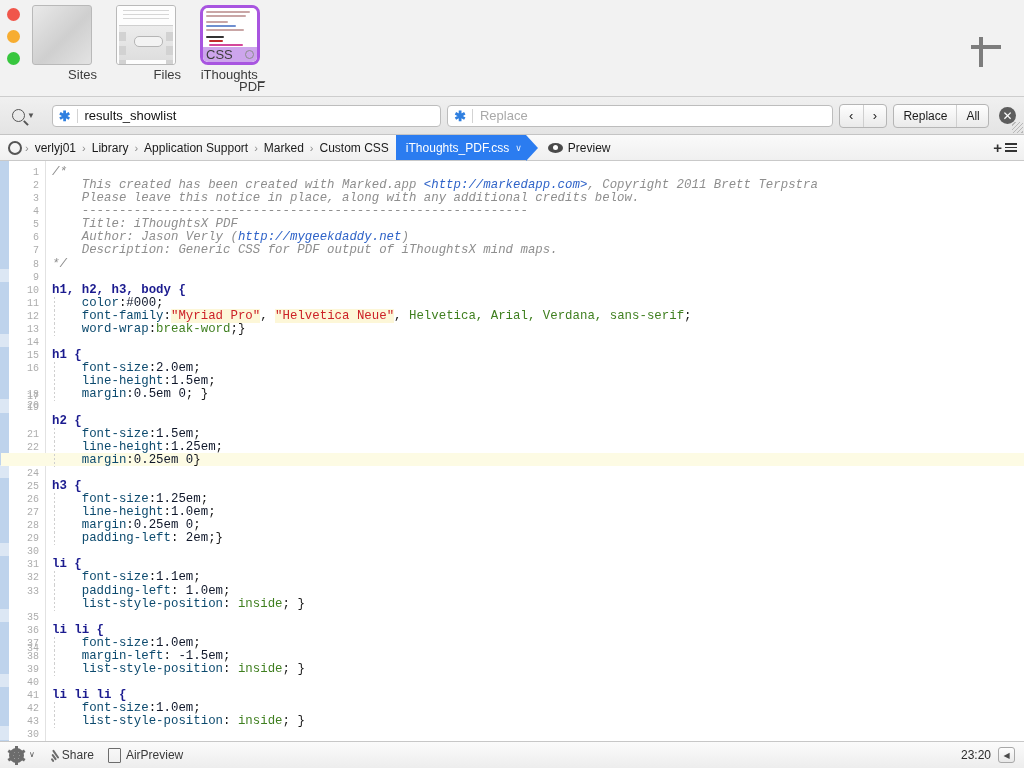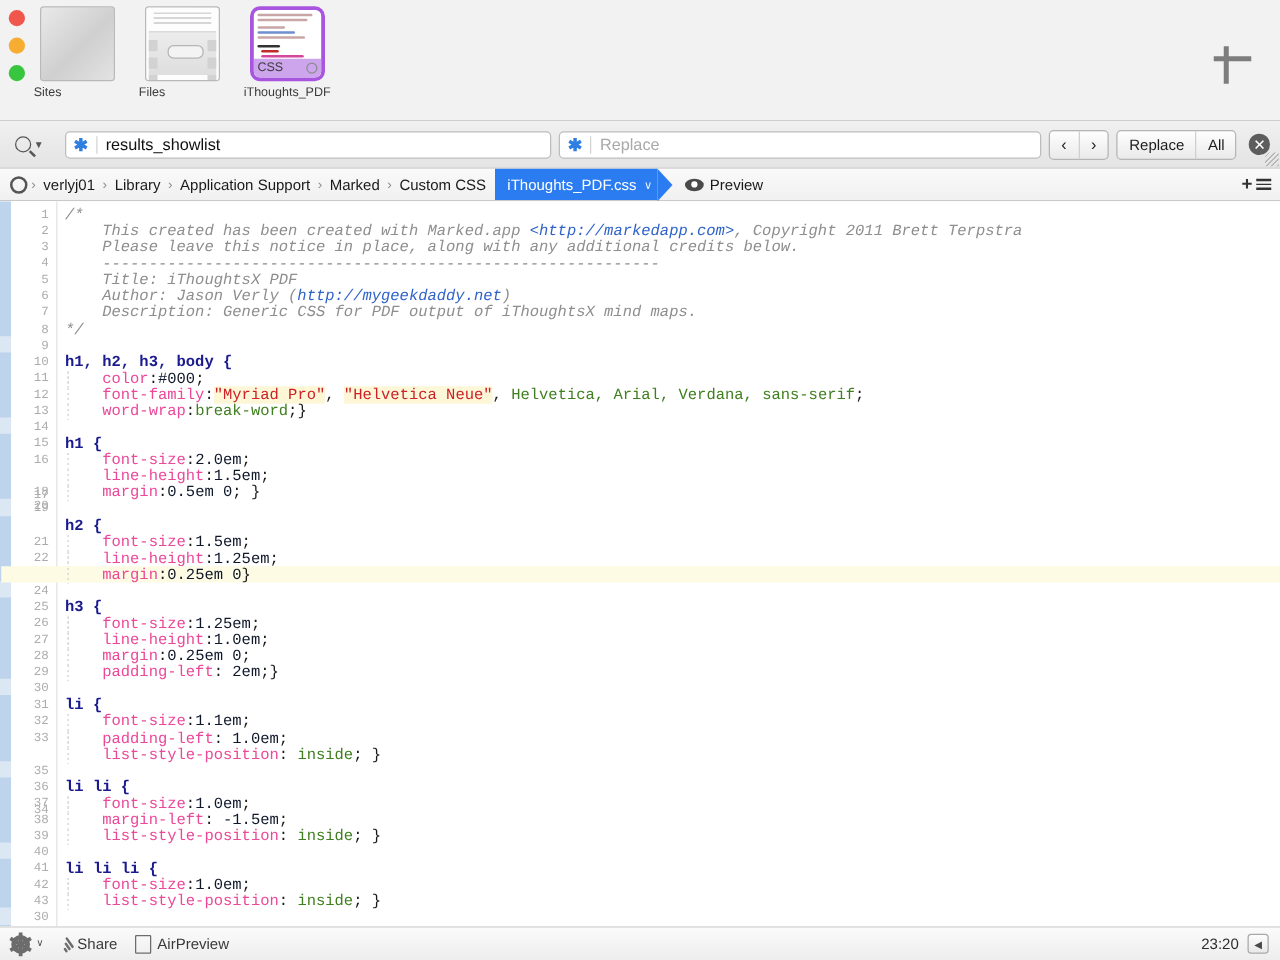--- a/index.html
+++ b/index.html
@@ -34,38 +34,38 @@
     width:60px;height:60px;box-sizing:border-box;
     border:1px solid #b9b9b9;border-radius:3px;
     background:linear-gradient(135deg,#e9e9e9 0%,#cfcfcf 55%,#e3e3e3 100%);
     position:relative;overflow:hidden;
   }
   .thumb.selected .plate{
     border:3px solid #a855e0;border-radius:8px;
     background:#d9b9f2;padding:0;
   }
   .thumb .cap{
-    font-size:10px;color:#3b3b3b;text-align:left;margin-top:4px;
+    font-size:13px;color:#3b3b3b;text-align:right;margin-top:4px;
     line-height:12px;width:70px;word-break:break-all;
   }
   
   .files-inner{position:absolute;inset:0;background:#fdfdfd;}
   .files-inner .hdrlines{position:absolute;top:4px;left:6px;right:6px;height:11px;
      background:repeating-linear-gradient(to bottom,#c9c9c9 0 1px,transparent 1px 4px);opacity:.75;}
   .files-inner .body{position:absolute;top:19px;left:2px;right:2px;bottom:4px;
      background:linear-gradient(to bottom,#ececec,#dedede);border-top:1px solid #cfcfcf;}
   .files-inner .pill{position:absolute;top:30px;left:17px;width:27px;height:9px;border-radius:5px;
      background:#f3f3f3;border:1px solid #b5b5b5;}
   .files-inner .sq{position:absolute;width:7px;height:9px;background:#d2d2d2;}
   
   .css-inner{position:absolute;inset:0;background:#fff;}
   .css-inner .ln{position:absolute;height:2px;border-radius:1px;}
   .css-inner .foot{position:absolute;left:0;right:0;bottom:0;height:15px;background:#cda5ec;
      display:flex;align-items:center;justify-content:space-between;padding:0 3px;box-sizing:border-box;}
-  .css-inner .foot .lbl{font-size:10px;color:#3d3d3d;font-family:"Liberation Sans",sans-serif;}
+  .css-inner .foot .lbl{font-size:13px;color:#3d3d3d;font-family:"Liberation Sans",sans-serif;}
   .css-inner .foot .circ{width:7px;height:7px;border-radius:50%;border:1px solid #8c8c8c;}
 
   .addbtn{
     position:absolute;right:18px;top:27px;width:40px;height:40px;
     cursor:default;
   }
   .addbtn::before,.addbtn::after{
     content:"";position:absolute;background:#7d7d7d;
   }
   .addbtn::before{left:5px;top:18px;width:30px;height:4px;}
@@ -167,21 +167,21 @@
   .indentguide{position:absolute;width:1px;
      background:repeating-linear-gradient(to bottom,#cfcfcf 0 2px,transparent 2px 4px);}
   .codeline{
     position:absolute;left:6px;white-space:pre;
     font-family:"Liberation Mono","DejaVu Sans Mono",monospace;
     font-size:12.4px;line-height:13px;
   }
   .c-com{color:#8e8e8e;font-style:italic;}
   .c-url{color:#2f63c8;font-style:italic;}
   .c-sel{color:#1b1b8f;font-weight:700;}
-  .c-prop{color:#ec4899;}
+  .c-prop{color:#0c4a6e;}
   .c-num{color:#0f172a;}
   .c-kw{color:#3f7f1f;}
   .c-str{color:#cc2127;background:#fdf7d8;}
   .c-punct{color:#1b1b1b;}
 
   
   .statusbar{
     height:27px;box-sizing:border-box;
     background:linear-gradient(to bottom,#fbfbfb,#ededed);
     border-top:1px solid #c7c7c7;

